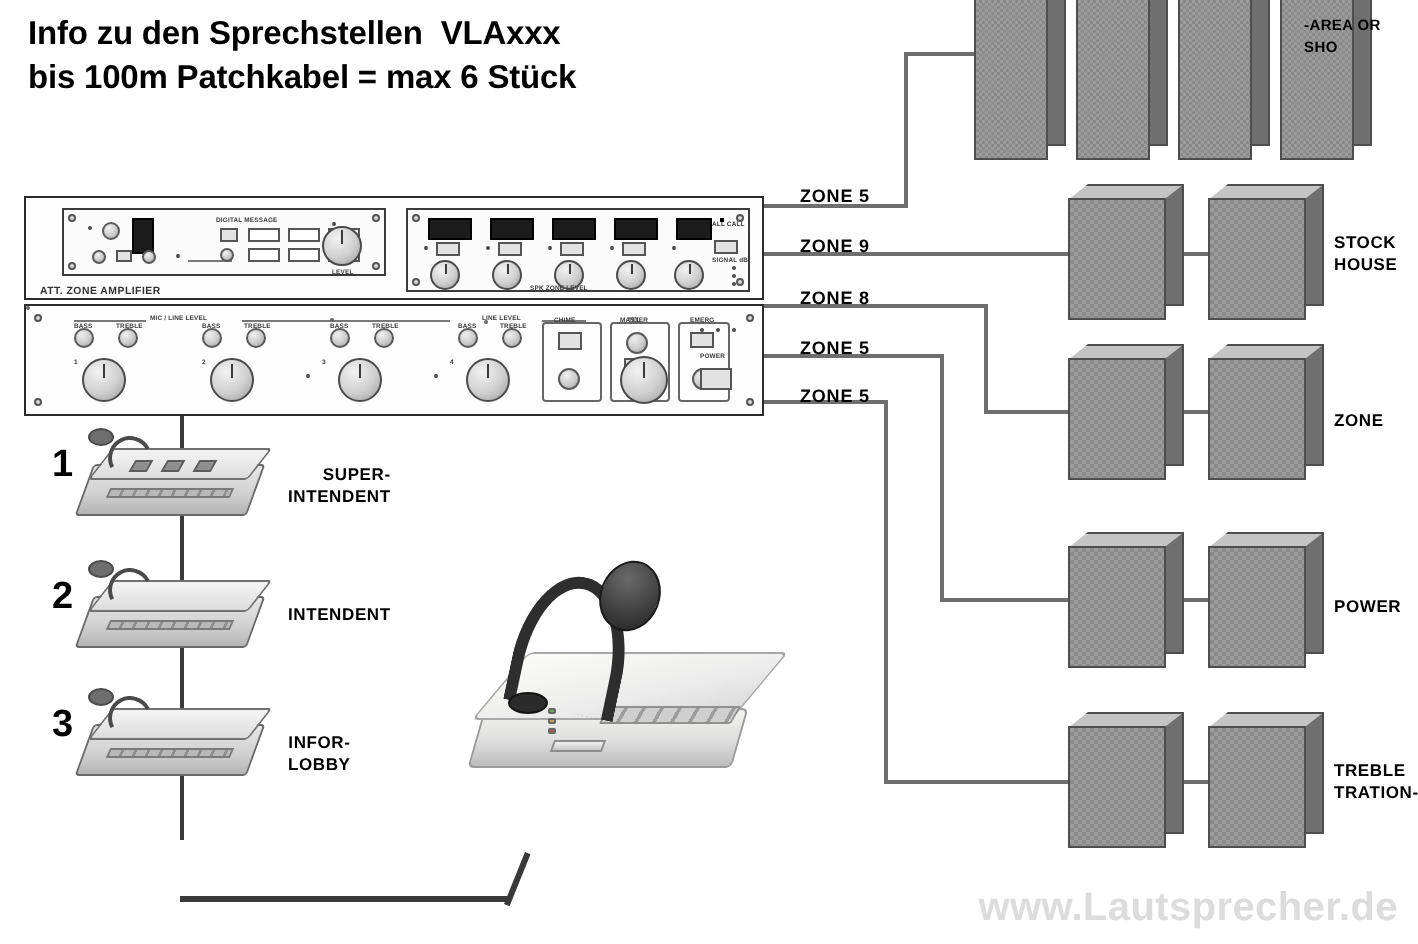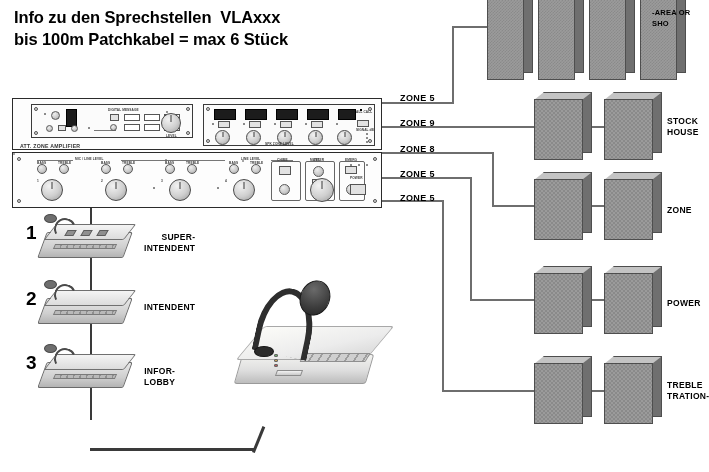--- a/index.html
+++ b/index.html
@@ -691,14 +691,15 @@
     <div class="bm-keyrow"></div>
     <div class="bm-strip"></div>
     <div class="bm-gooseneck"></div>
     <div class="bm-windscreen" style="left:72px; top:0px;"></div>
     <div class="bm-collar" style="left:26px; top:66px;"></div>
     <div class="bm-led" style="left:46px; top:74px; background:#6fae6f;"></div>
     <div class="bm-led" style="left:46px; top:79px; background:#c9a45a;"></div>
     <div class="bm-led" style="left:46px; top:84px; background:#b85b5b;"></div>
   </div>
 
+  <div class="watermark">www.Lautsprecher.de</div>
 
 </div>
 
 </body></html>

